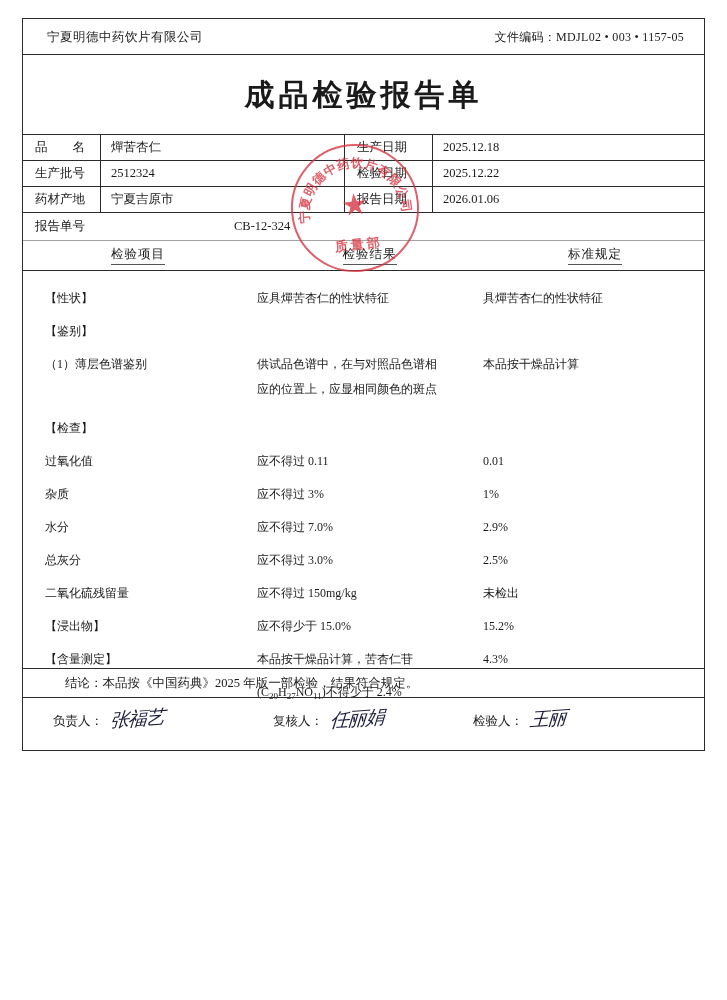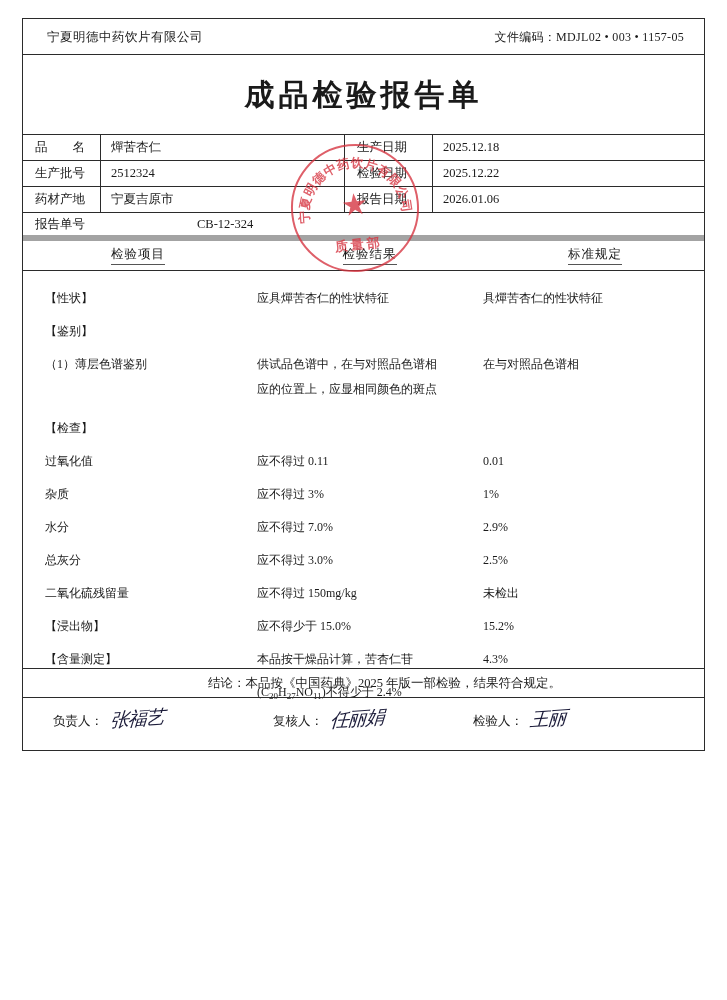--- a/index.html
+++ b/index.html
@@ -93,23 +93,24 @@
     border-right: 1px solid #2b2b2b;
     justify-content: space-between;
     padding-right: 10px;
   }
   .val-b {
     flex: 1;
     padding-left: 10px;
   }
   .report-no-row {
     display: flex;
-    border-bottom: 6px solid #a3a3a3;
+    border-bottom: 1px solid #a3a3a3;
     height: 28px;
     box-sizing: border-box;
+    gap: 37px;
   }
   .report-no-label {
     width: 120px;
     padding-left: 12px;
     font-size: 12.5px;
     display: flex;
     align-items: center;
   }
   .report-no-value {
     flex: 1;
@@ -163,21 +164,20 @@
     right: 0;
     bottom: 52px;
     height: 30px;
     border-top: 1px solid #2b2b2b;
     border-bottom: 1px solid #2b2b2b;
     box-sizing: border-box;
     display: flex;
     align-items: center;
     padding-left: 42px;
     font-size: 12.5px;
-    justify-content: center;
   }
   .signs {
     position: absolute;
     left: 0;
     right: 0;
     bottom: 0;
     height: 52px;
   }
   .sign {
     position: absolute;
@@ -312,21 +312,21 @@
         <div class="rc rc1">【鉴别】</div>
         <div class="rc rc2"></div>
         <div class="rc rc3"></div>
       </div>
 
       <div class="spacer-8"></div>
 
       <div class="res-row">
         <div class="rc rc1">（1）薄层色谱鉴别</div>
         <div class="rc rc2">供试品色谱中，在与对照品色谱相</div>
-        <div class="rc rc3">在与对照品色谱相</div>
+        <div class="rc rc3">本品按干燥品计算</div>
       </div>
 
       <div class="res-row">
         <div class="rc rc1"></div>
         <div class="rc rc2">应的位置上，应显相同颜色的斑点</div>
         <div class="rc rc3"></div>
       </div>
 
       <div class="spacer-14"></div>
 

